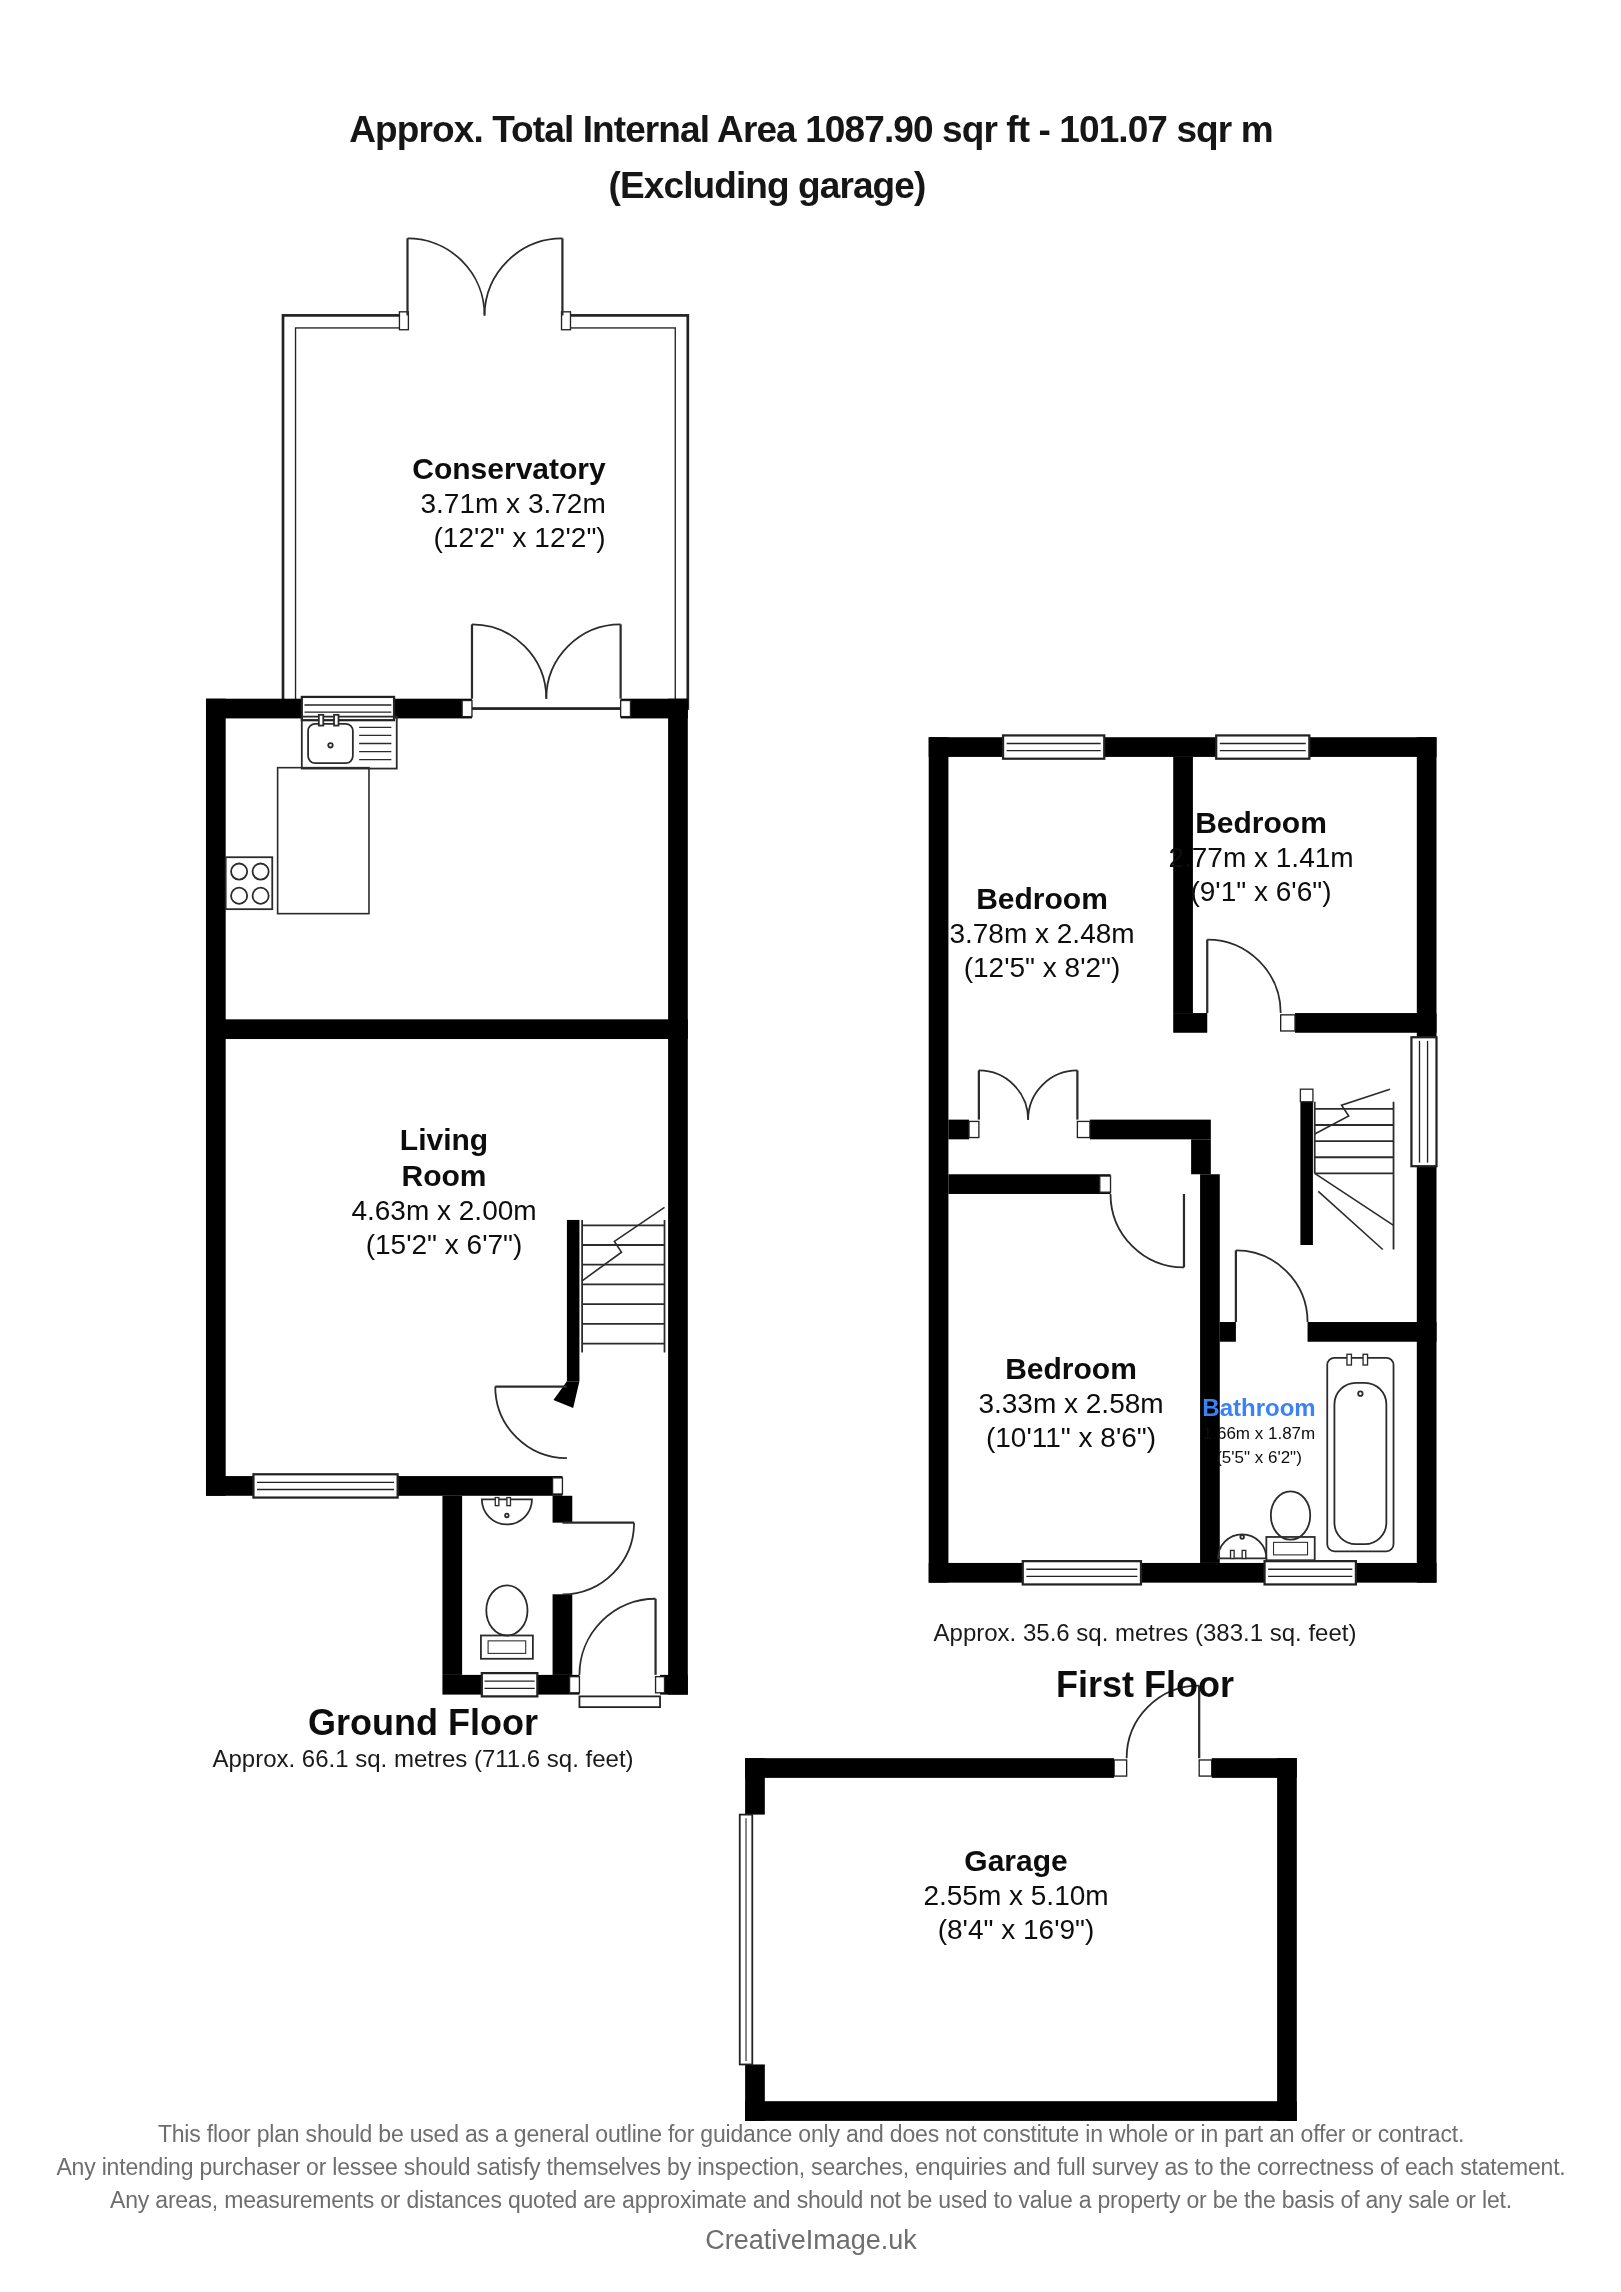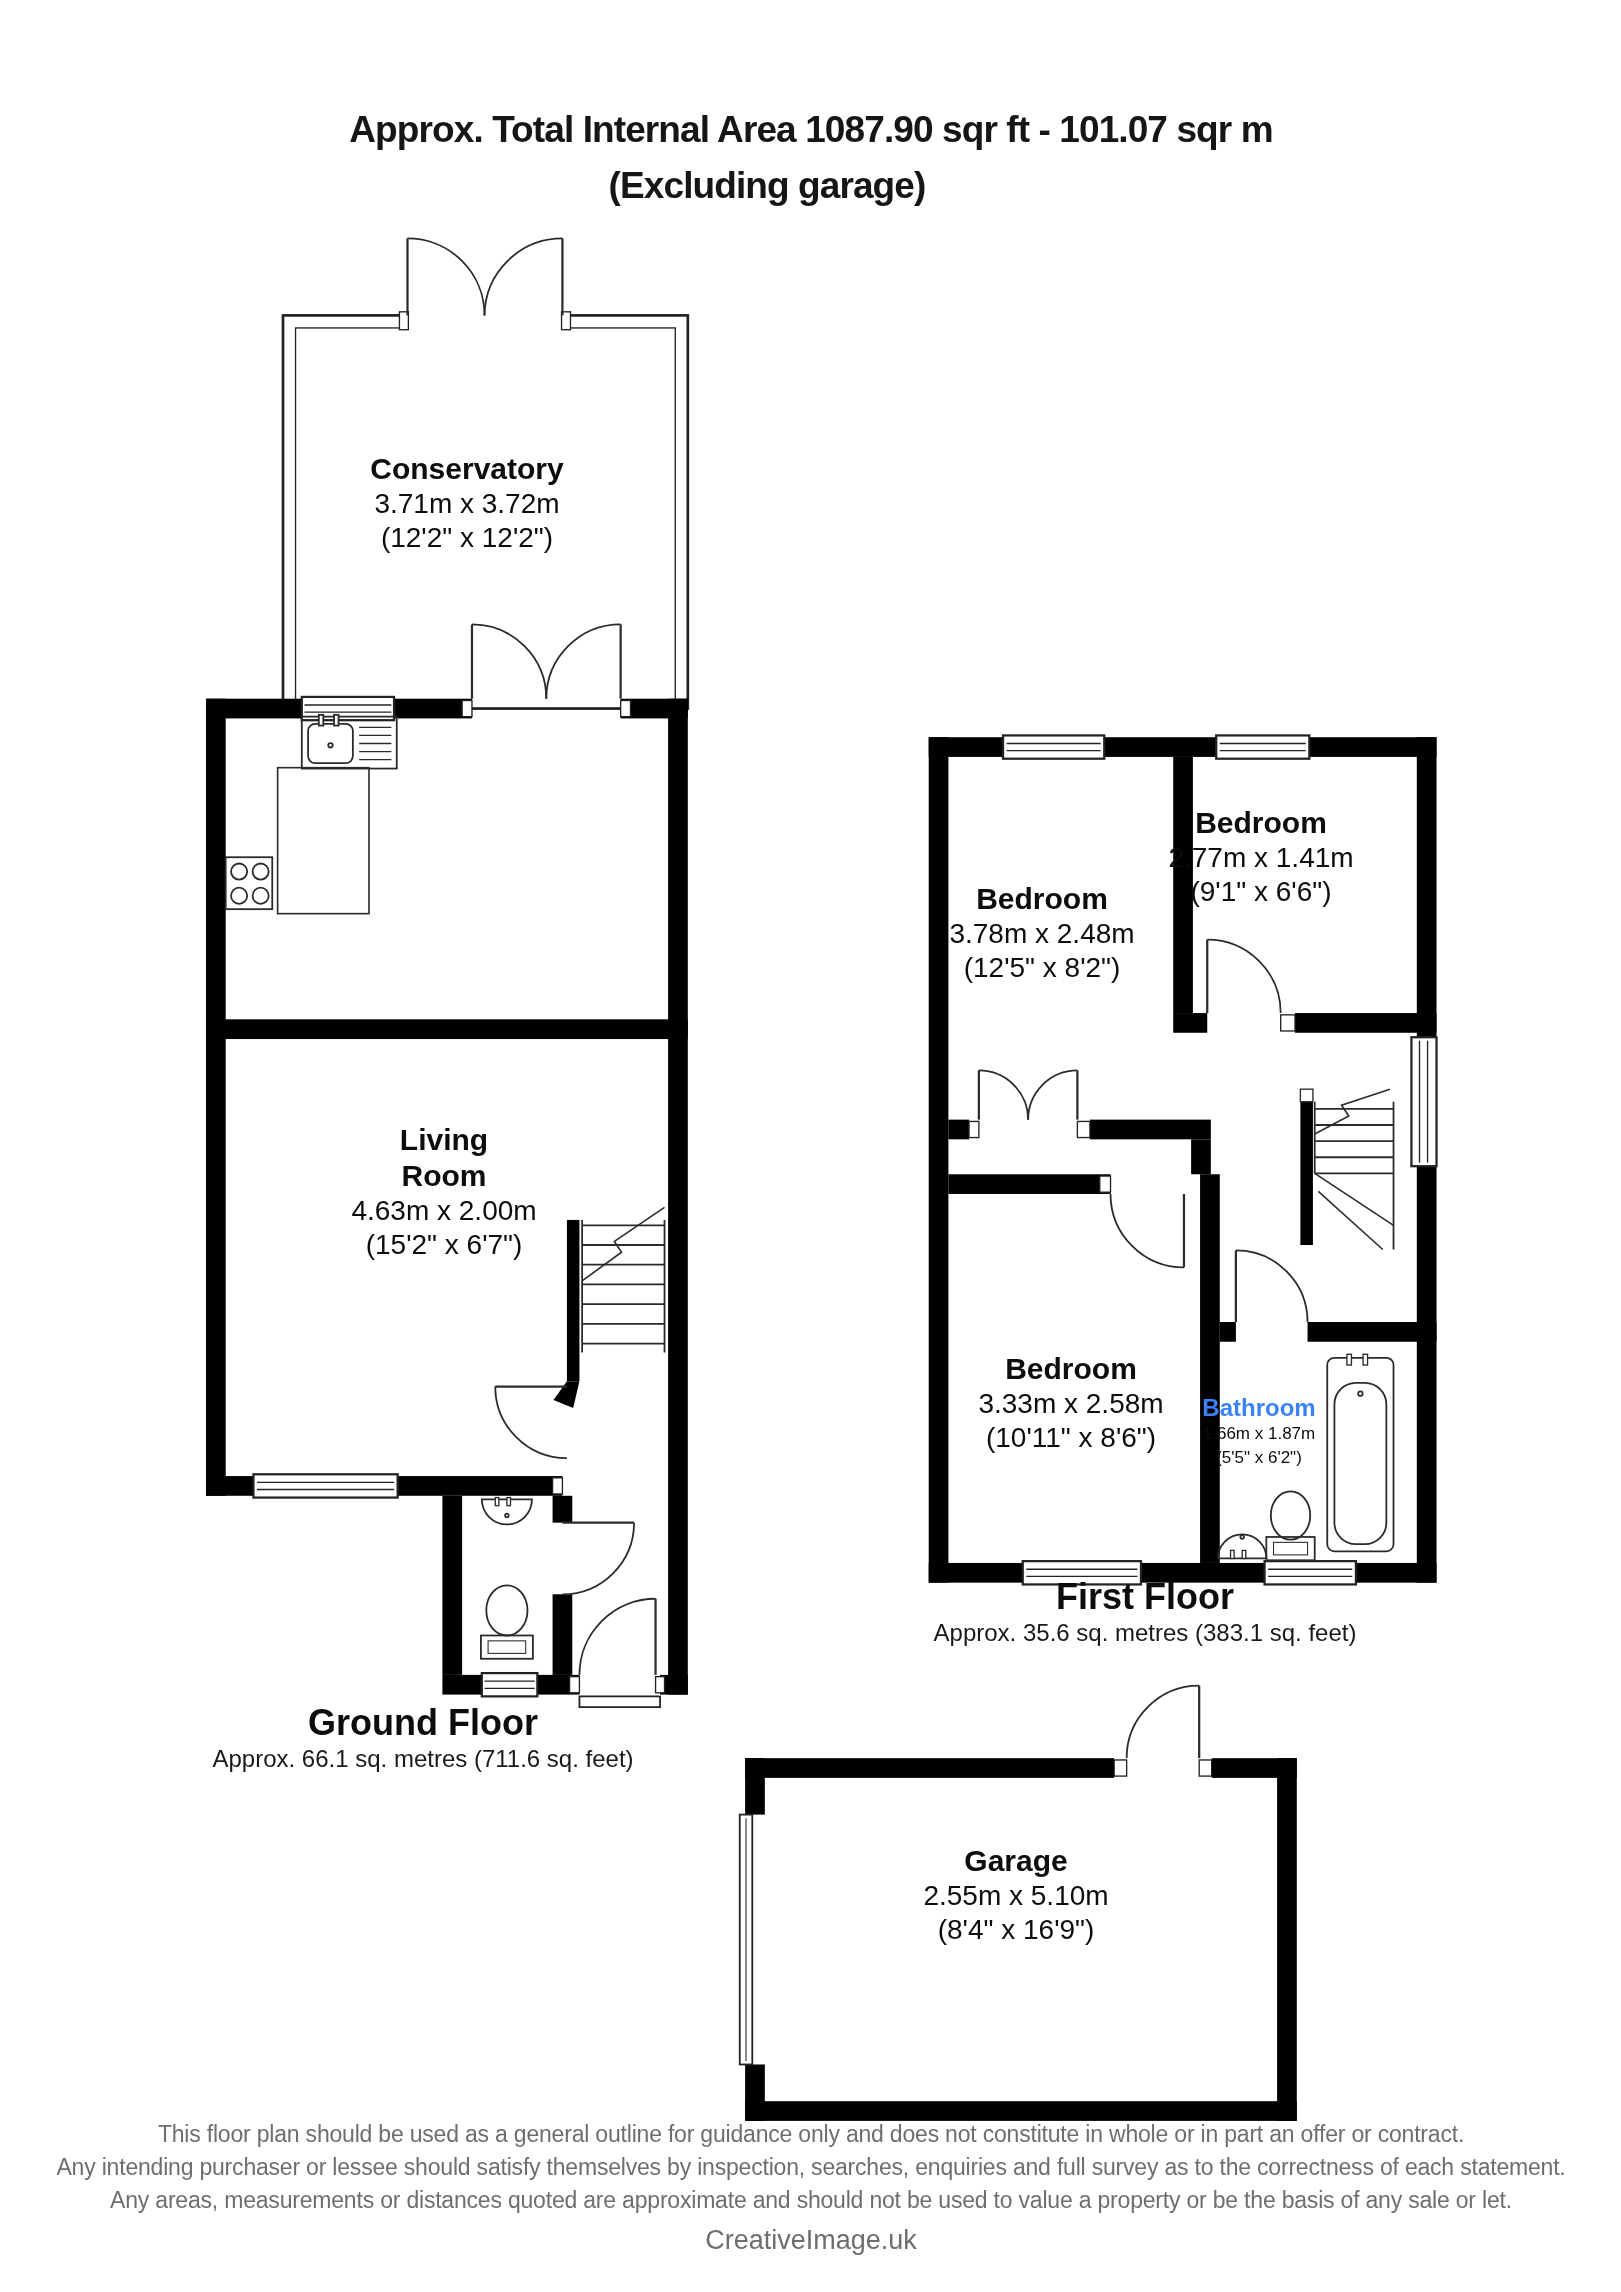--- a/index.html
+++ b/index.html
@@ -300,21 +300,21 @@
     </g>
     <g stroke="#2b2b2b" stroke-width="2" fill="none">
       <line x1="1339" y1="1963" x2="1339" y2="1882" stroke-width="2.5"></line>
       <path d="M1258 1963 A81 81 0 0 1 1339 1882"></path>
     </g>
   </svg>
 
   <div class="lbl title1" style="left:811px;top:109px;">Approx. Total Internal Area 1087.90 sqr ft - 101.07 sqr m</div>
   <div class="lbl title2" style="left:767px;top:165px;">(Excluding garage)</div>
 
-  <div class="lbl" style="left:467px;top:451px;">
+  <div class="lbl" style="left:509px;top:451px;text-align:right;">
     <div class="room-name">Conservatory</div>
     <div class="room-dim">3.71m x 3.72m</div>
     <div class="room-dim">(12'2" x 12'2")</div>
   </div>
 
 
   <div class="lbl" style="left:444px;top:1107px;margin-top:15px;">
     <div class="room-name">Living</div>
     <div class="room-name">Room</div>
     <div class="room-dim">4.63m x 2.00m</div>
@@ -341,21 +341,21 @@
     <div class="room-dim">3.33m x 2.58m</div>
     <div class="room-dim">(10'11" x 8'6")</div>
   </div>
 
   <div class="lbl" style="left:1259px;top:1394px;">
     <div class="small-name">Bathroom</div>
     <div class="small-dim">1.66m x 1.87m</div>
     <div class="small-dim">(5'5" x 6'2")</div>
   </div>
 
-  <div class="lbl floor-title" style="left:1145px;top:1576px;">First Floor</div>
+  <div class="lbl floor-title" style="left:1145px;top:1664px;">First Floor</div>
   <div class="lbl floor-sub" style="left:1145px;top:1619px;">Approx. 35.6 sq. metres (383.1 sq. feet)</div>
 
   <div class="lbl" style="left:1016px;top:1843px;">
     <div class="room-name">Garage</div>
     <div class="room-dim">2.55m x 5.10m</div>
     <div class="room-dim">(8'4" x 16'9")</div>
   </div>
 
   <div class="lbl footer-line" style="left:811px;top:2154px;">Any intending purchaser or lessee should satisfy themselves by inspection, searches, enquiries and full survey as to the correctness of each statement.</div>
   <div class="lbl footer-line" style="left:811px;top:2121px;">This floor plan should be used as a general outline for guidance only and does not constitute in whole or in part an offer or contract.</div>

